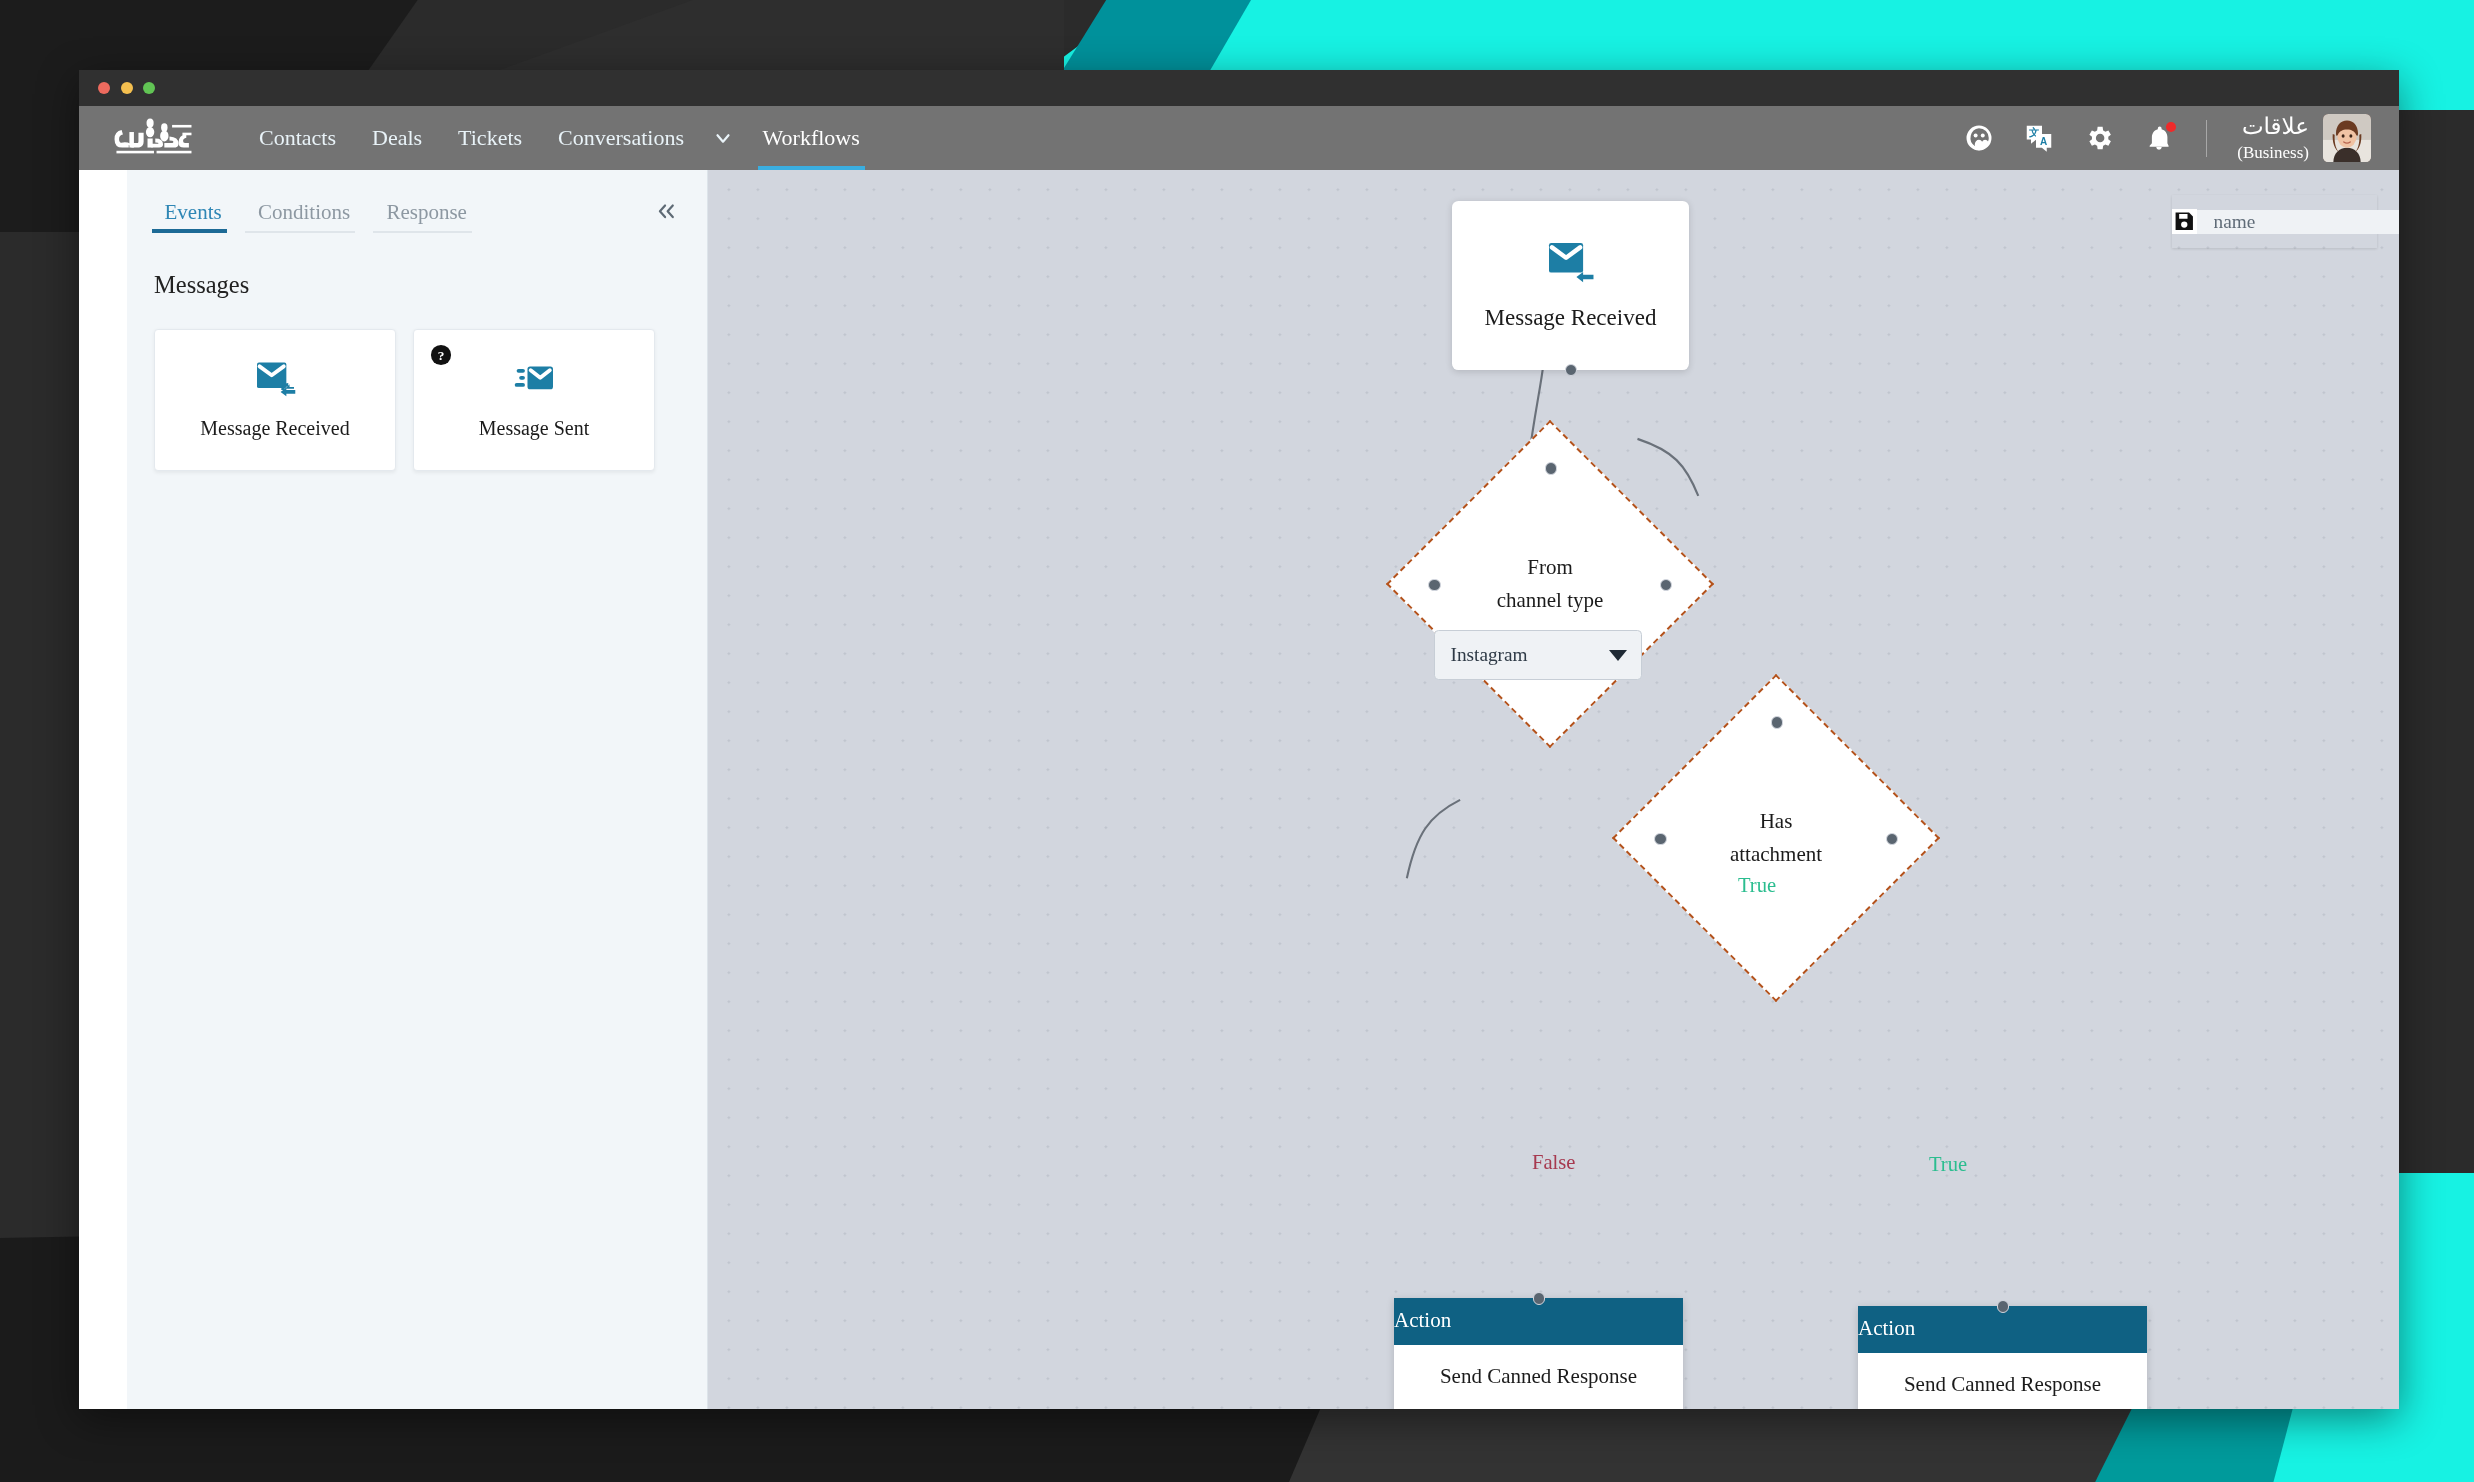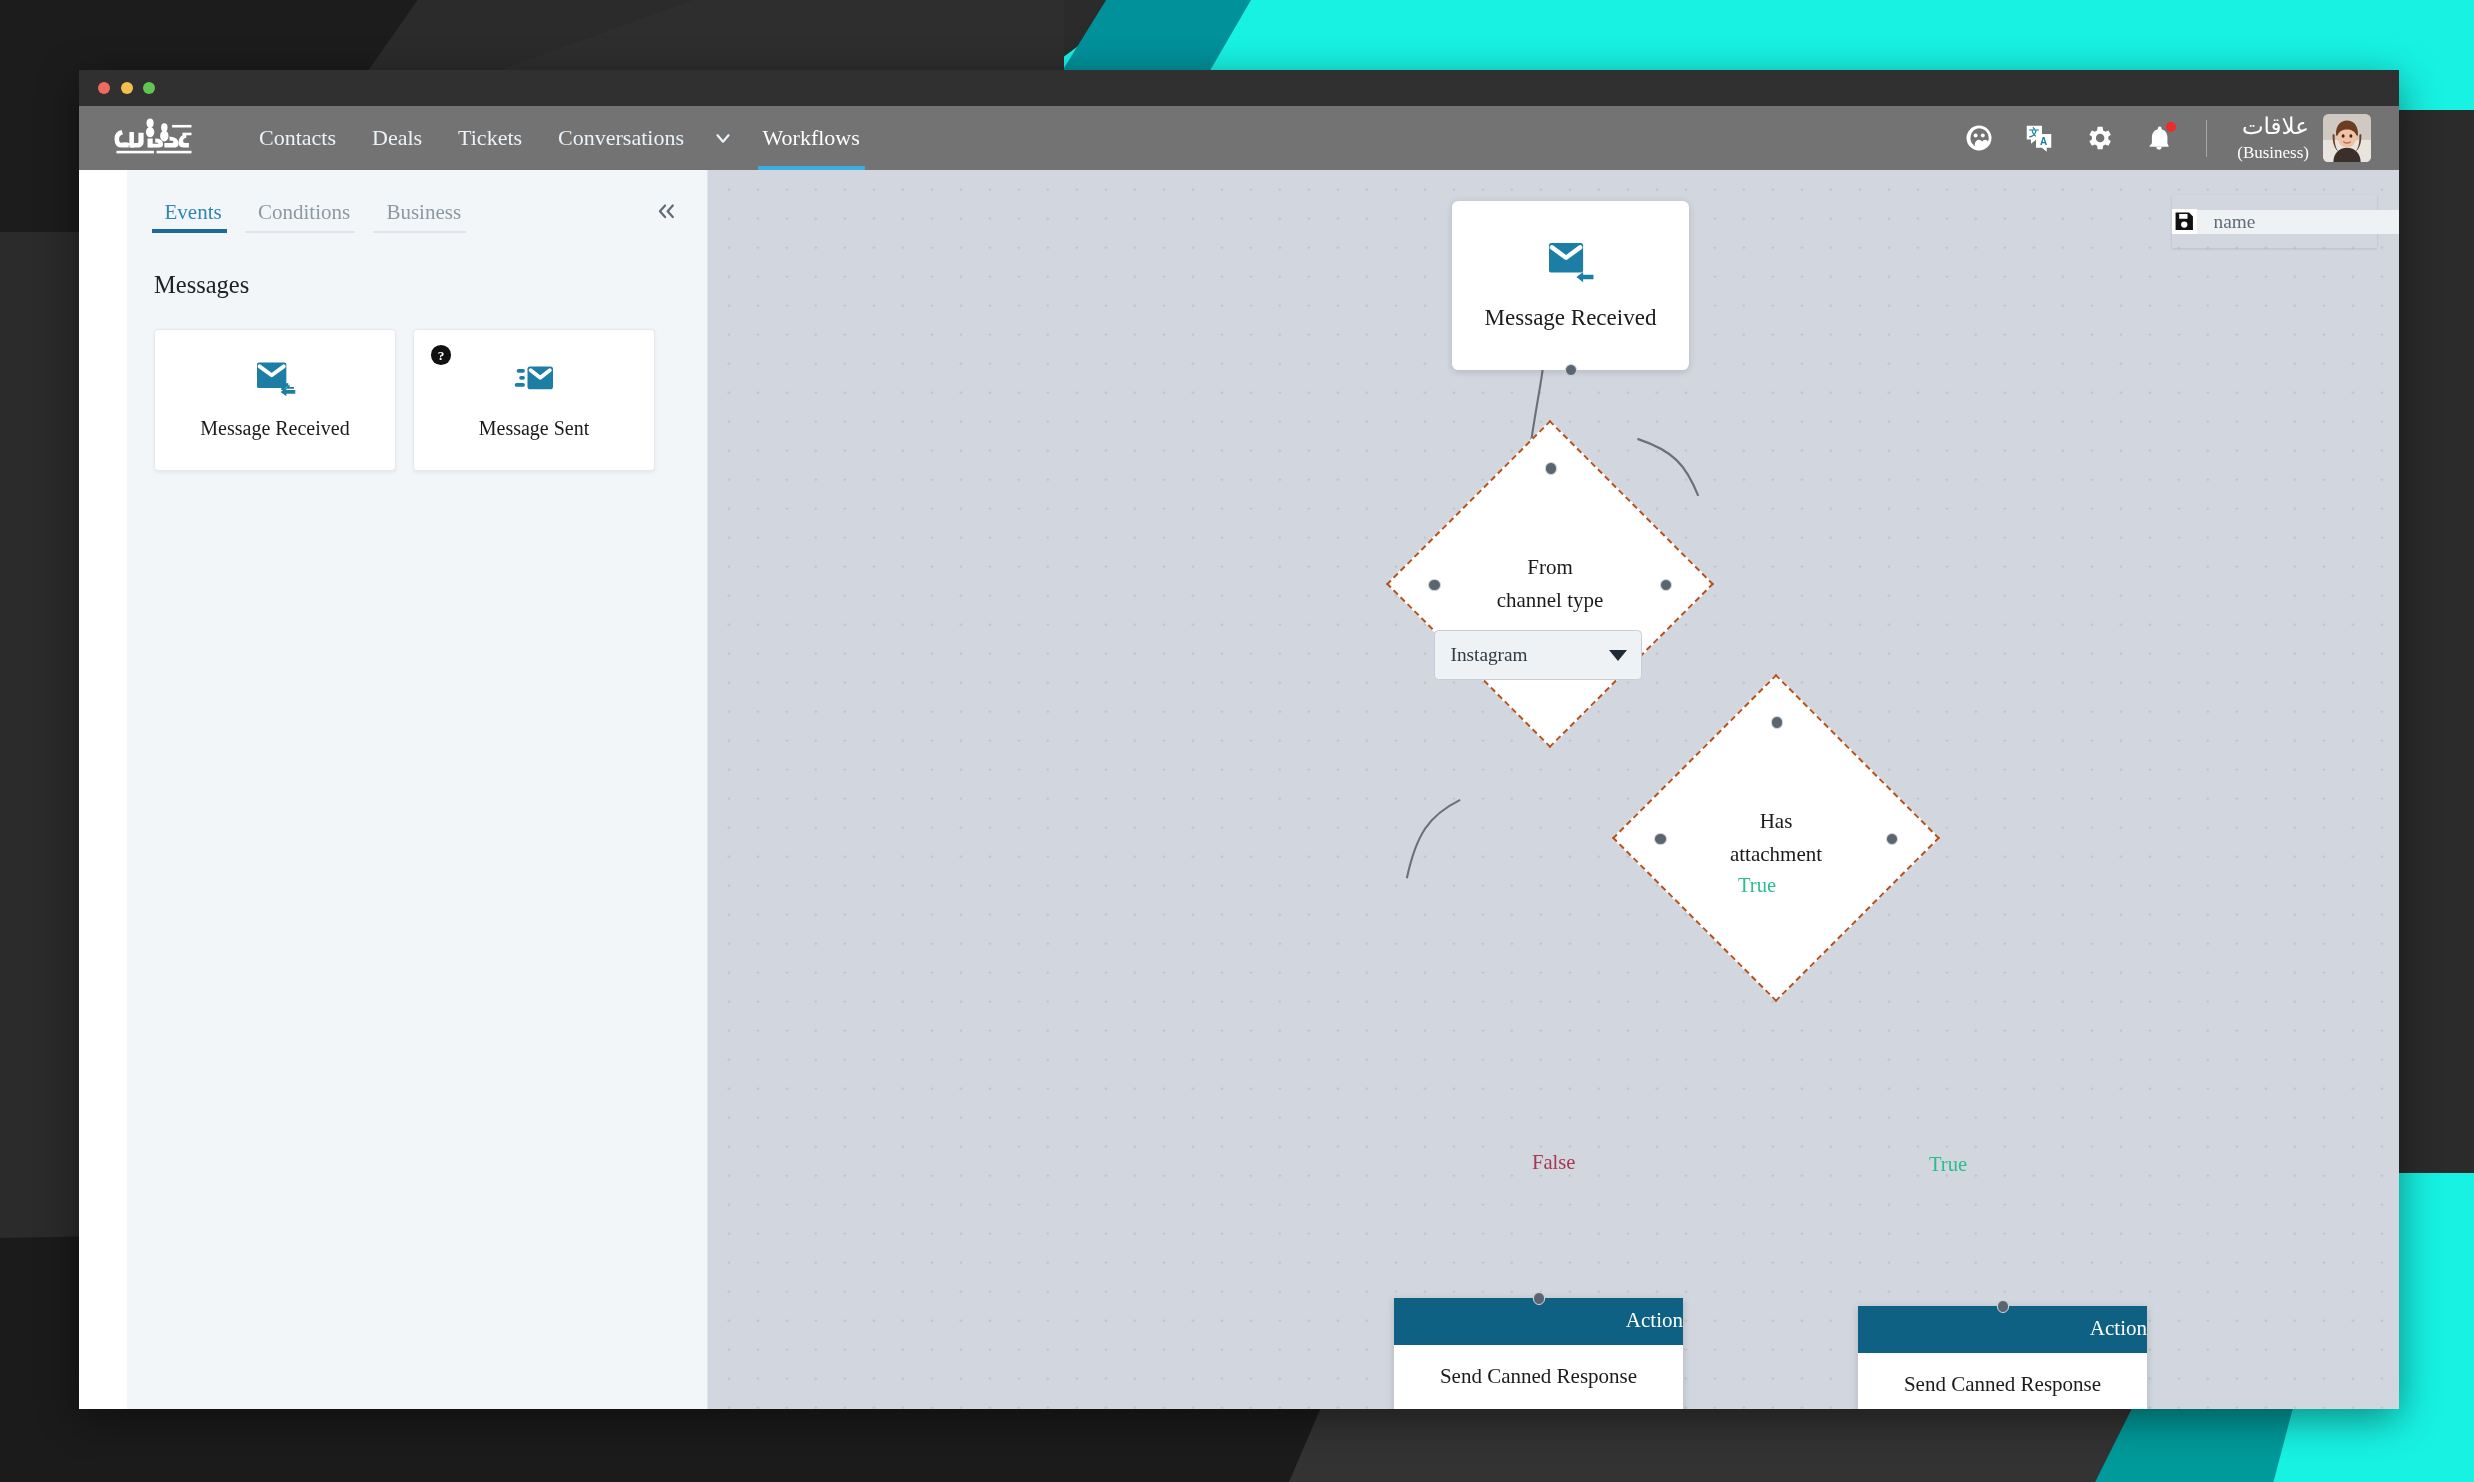--- a/index.html
+++ b/index.html
@@ -308,21 +308,21 @@
   }
 
   .action-node {
     width: 289px;
     background: #ffffff;
     box-shadow: 0 1.9px 7.7px rgba(0,0,0,.16);
     cursor: pointer;
   }
   .action-head {
     background: #0F6183; color: #ffffff;
-    font-size: 21px; text-align: right;
+    font-size: 21px; text-align: left;
     padding: 10.3px 0 11.6px 0;
   }
   .action-body { padding: 19.3px 17px 23px 17px; }
   .action-title {
     font-size: 21px; color: #1b1b1b;
     text-align: center; margin-bottom: 23px;
   }
 
   .edge-label {
     position: absolute; font-size: 20.6px;
@@ -459,21 +459,21 @@
 
     <div id="sidebar">
       <div id="sidebar-tabs">
         <div class="side-tab active">
           <span>Events</span>
         </div>
         <div class="side-tab">
           <span>Conditions</span>
         </div>
         <div class="side-tab">
-          <span>Business</span>
+          <span>Response</span>
         </div>
         <div id="collapse-btn">
           <svg width="26" height="20.6" viewBox="0 0 40 32" fill="none" stroke="#5e6a75" stroke-width="3.4" stroke-linecap="round" stroke-linejoin="round">
             <polyline points="17 7 9 16 17 25"></polyline>
             <polyline points="29 7 21 16 29 25"></polyline>
           </svg>
         </div>
       </div>
 
       <div id="sidebar-section-title">Messages</div>

